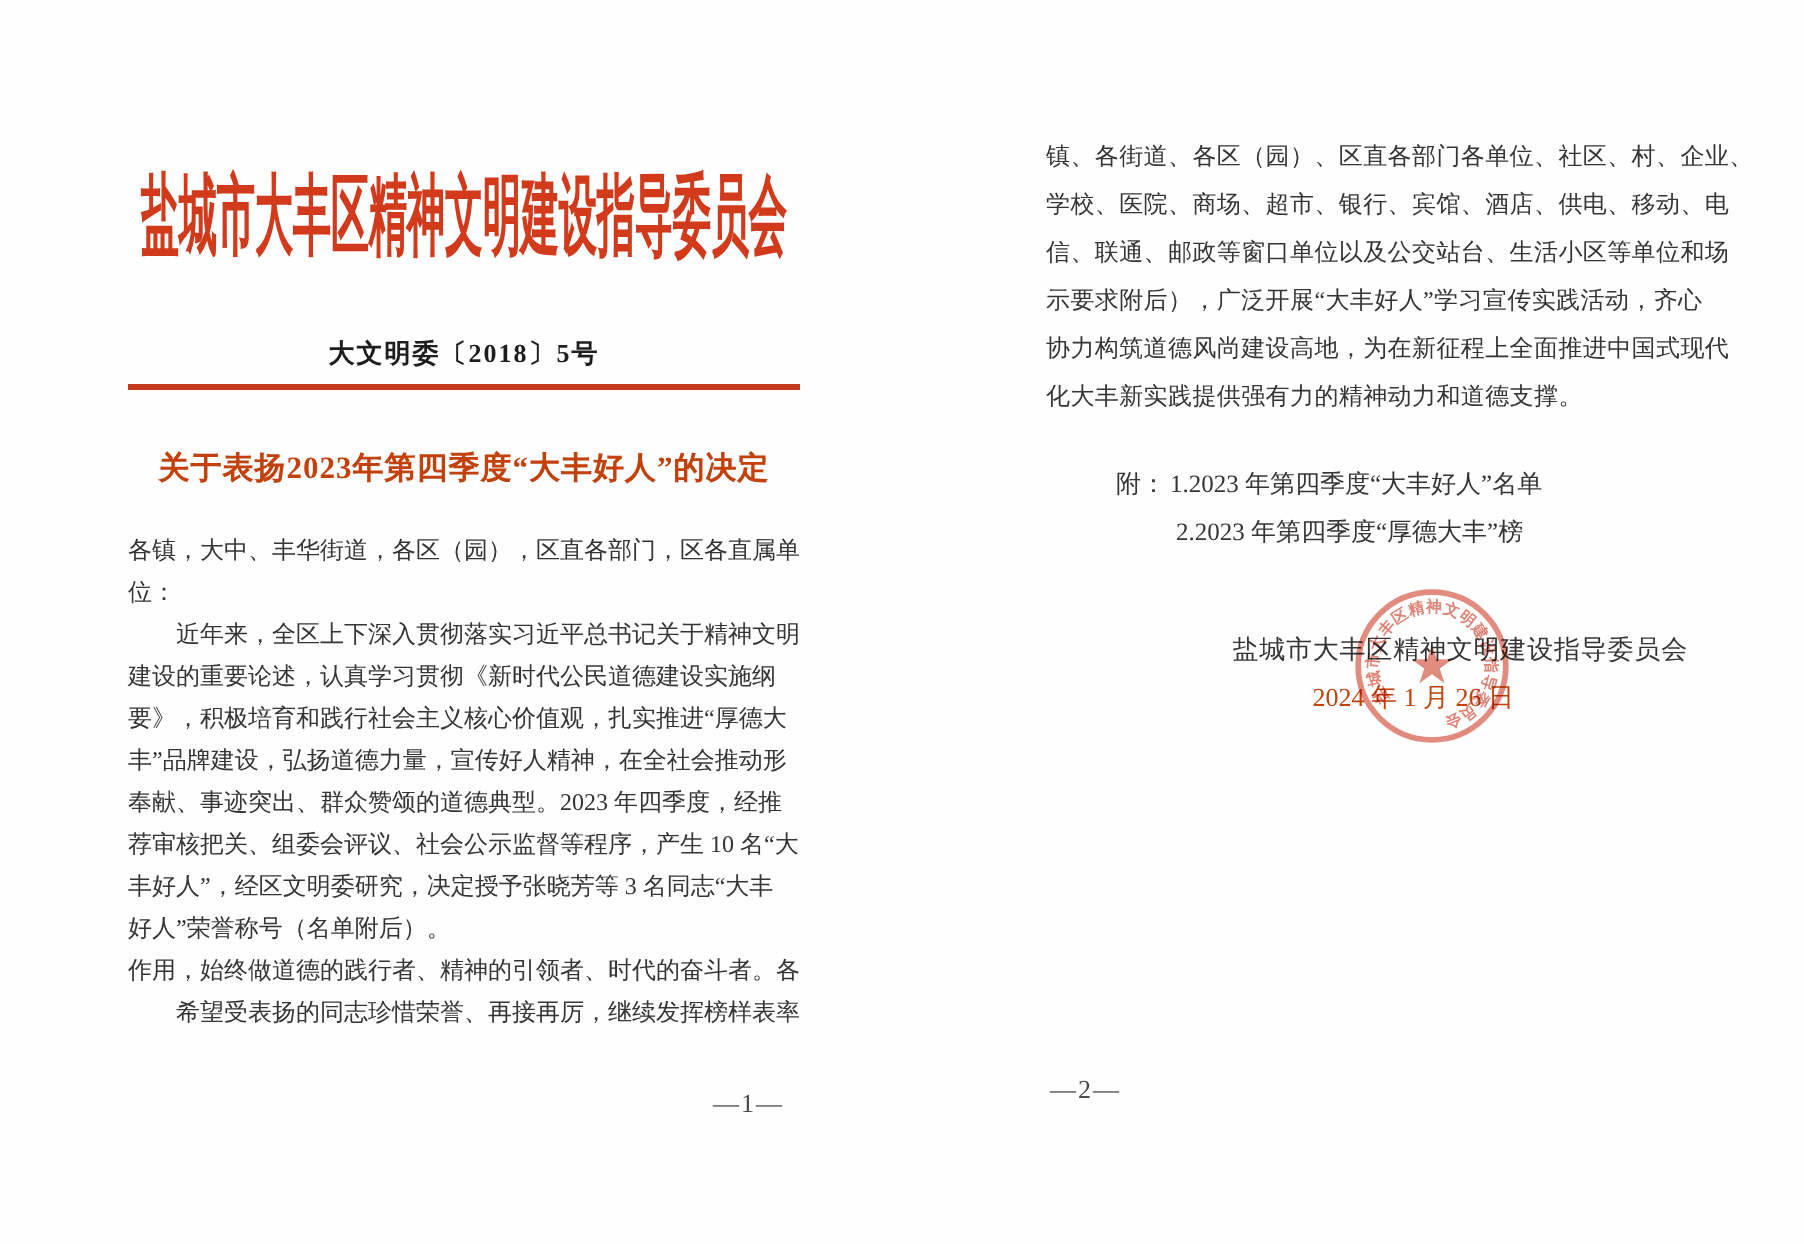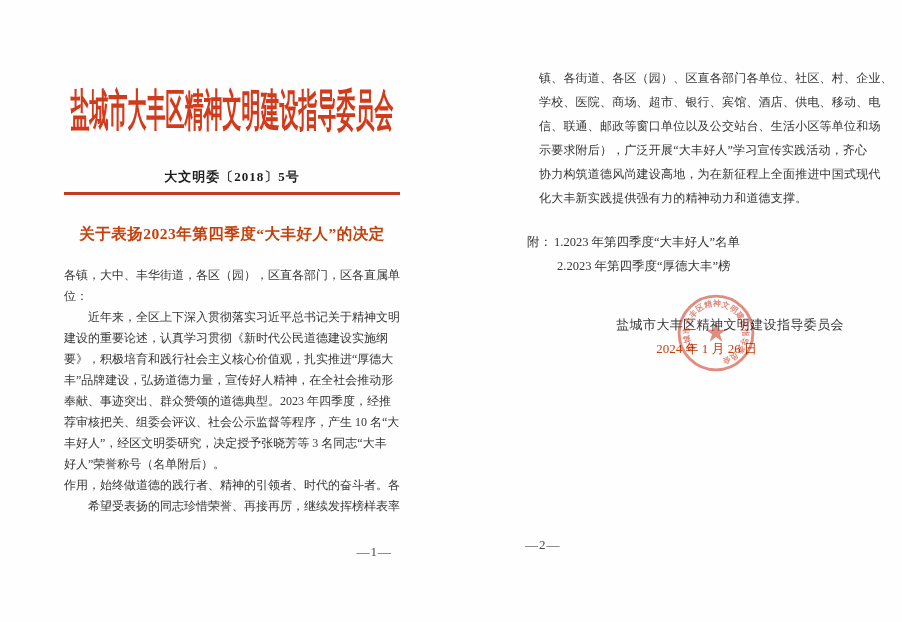--- a/index.html
+++ b/index.html
@@ -24,24 +24,24 @@
   .red-rule{position:absolute;top:192px;left:0;width:336px;height:3px;background:#c43a20;}
   .doc-heading{
     position:absolute;top:224px;left:0;width:100%;margin:0;text-align:center;
     font-size:15.5px;font-weight:bold;color:#c2410c;letter-spacing:.5px;white-space:nowrap;
   }
   .body-block{position:absolute;left:0;width:100%;}
   .body1{top:265px;}
   .body2{top:66px;}
   .ln{white-space:nowrap;font-size:12px;color:#353535;}
   .body1 .ln{line-height:21px;letter-spacing:0px;}
-  .body2 .ln{line-height:24px;letter-spacing:.2px;margin-left:16px;}
+  .body2 .ln{line-height:24px;letter-spacing:.2px;}
   .indent{padding-left:24px;}
 
-  .attach{position:absolute;top:230px;left:4px;font-size:12.5px;color:#353535;}
+  .attach{position:absolute;top:230px;left:35px;font-size:12.5px;color:#353535;}
   .attach-row{line-height:24px;white-space:nowrap;}
   .attach-row + .attach-row{padding-left:30px;}
   .attach-label{margin-right:2px;}
 
   .signer{position:absolute;top:316px;right:33px;font-size:13px;color:#353535;letter-spacing:.4px;white-space:nowrap;}
   .sign-date{position:absolute;top:340px;right:120px;font-size:13px;color:#c2410c;white-space:nowrap;text-align:center;}
 
   .seal{
     position:absolute;top:292px;left:152px;width:82px;height:82px;
     mix-blend-mode:multiply;opacity:.85;filter:blur(.3px);

